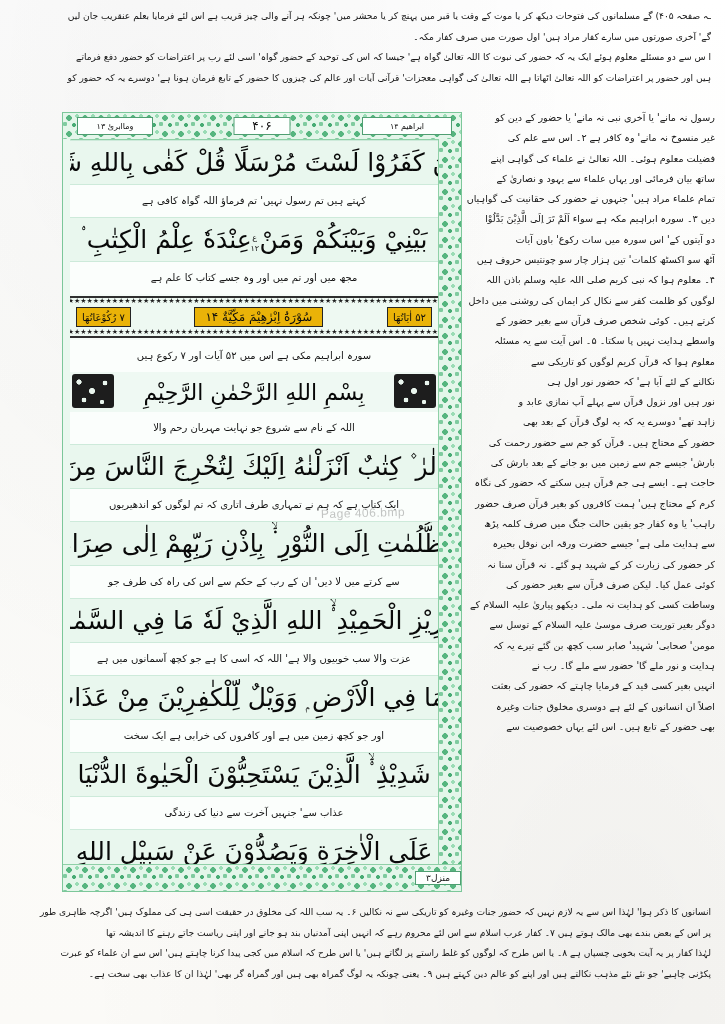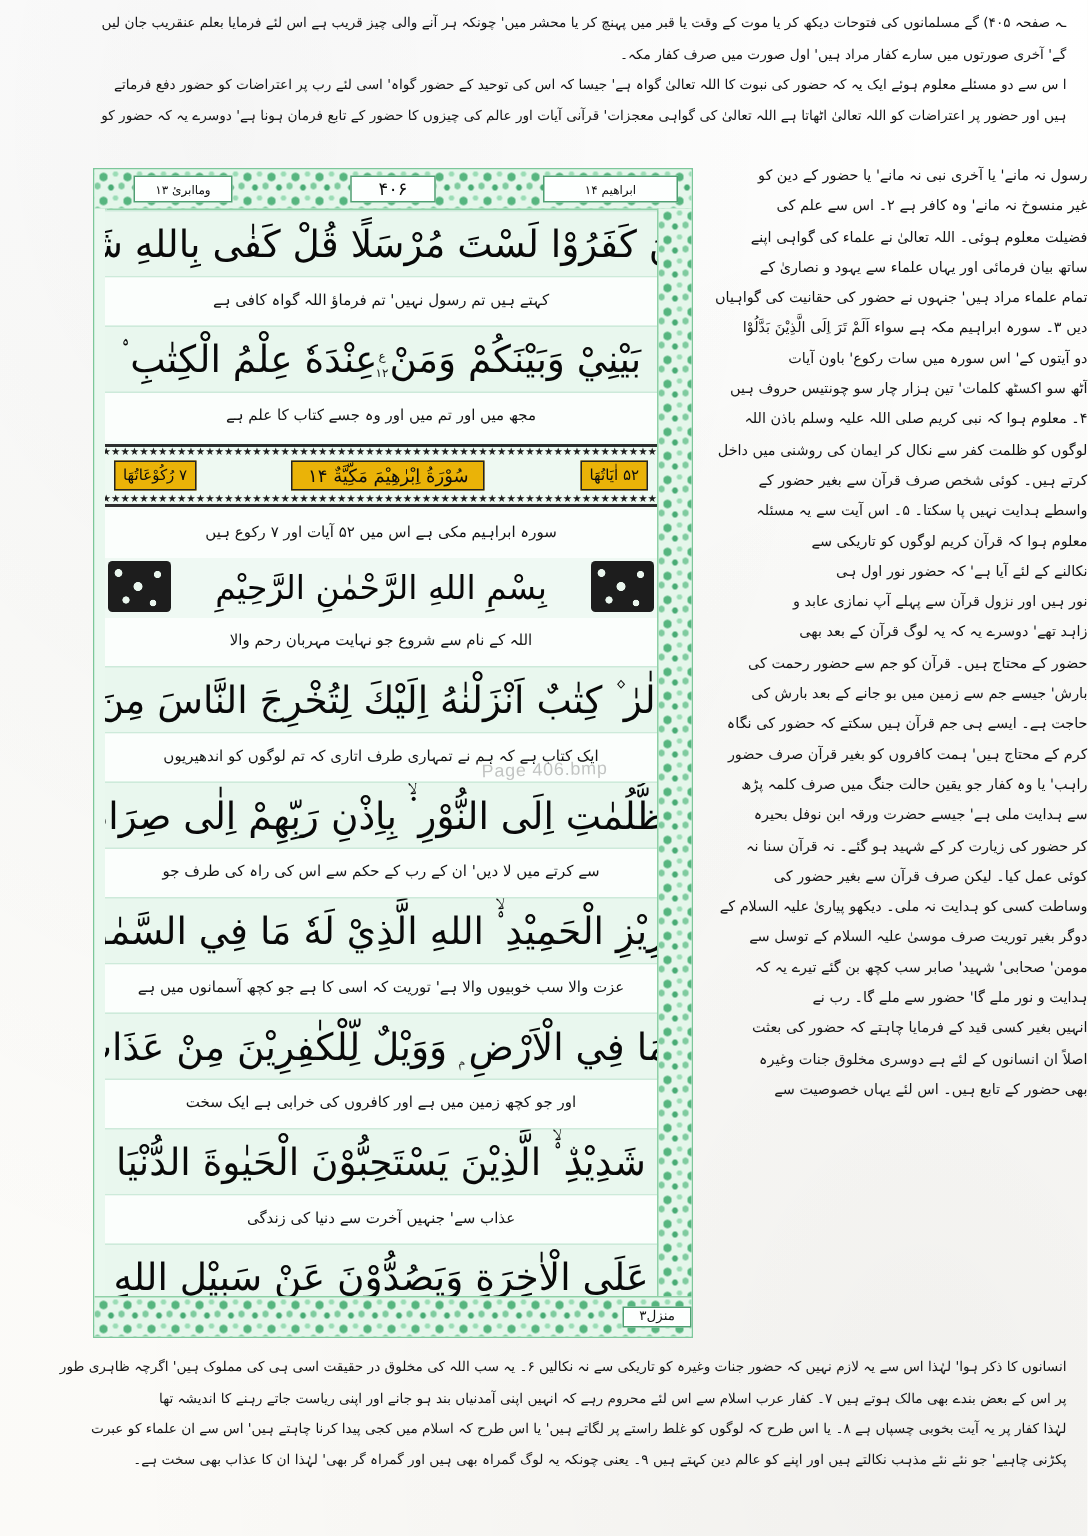--- a/index.html
+++ b/index.html
@@ -40,21 +40,21 @@
   }
   .top-note div{white-space:nowrap;overflow:hidden;}
   .bottom-note{
     position:absolute;left:14px;right:14px;top:902px;
     font-size:9.1px;line-height:20.5px;
     letter-spacing:-.1px;
     filter:blur(.16px);
   }
   .bottom-note div{white-space:nowrap;overflow:hidden;}
   .side-note{
-    position:absolute;top:108px;right:0;width:250px;height:786px;
+    position:absolute;top:108px;right:10px;width:250px;height:786px;
     font-size:9.6px;line-height:20.3px;
     letter-spacing:-.1px;
     filter:blur(.18px);
     overflow:hidden;
   }
   .side-note div{white-space:nowrap;overflow:hidden;text-overflow:clip;}
 
   
   .frame{
     position:absolute;
@@ -96,21 +96,21 @@
   .hdr-box{
     position:absolute;top:4px;height:18px;
     background:#fdfffe;border:1px solid #4f9f72;
     display:flex;align-items:center;justify-content:center;
     font-size:8px;color:#111;
     padding:0 3px;box-sizing:border-box;
     white-space:nowrap;
   }
   .hdr-surah{right:9px;width:90px;}
   .hdr-page{left:50%;transform:translateX(-50%);width:57px;font-size:12px;letter-spacing:1px;}
-  .hdr-juz{left:26px;width:66px;}
+  .hdr-juz{left:14px;width:76px;}
 
   .manzil-box{
     background:#fdfffe;border:1px solid #4f9f72;
     font-size:9px;padding:1px 10px;color:#111;
     white-space:nowrap;
   }
 
   
   .content{
     position:absolute;
@@ -335,21 +335,21 @@
         <span class="ar">الظُّلُمٰتِ اِلَى النُّوْرِ ۬ۙ بِاِذْنِ رَبِّهِمْ اِلٰى صِرَاطِ</span>
       </div>
       <div class="trans-row">
         <span class="ur">سے کرتے میں لا دیں' ان کے رب کے حکم سے اس کی راہ کی طرف جو</span>
       </div>
 
       <div class="ayah-row">
         <span class="ar">الْعَزِيْزِ الْحَمِيْدِ ۟ۙ اللهِ الَّذِيْ لَهٗ مَا فِي السَّمٰوٰتِ</span>
       </div>
       <div class="trans-row">
-        <span class="ur">عزت والا سب خوبیوں والا ہے' توریت کہ اسی کا ہے جو کچھ آسمانوں میں ہے</span>
+        <span class="ur">عزت والا سب خوبیوں والا ہے' اللہ کہ اسی کا ہے جو کچھ آسمانوں میں ہے</span>
       </div>
 
       <div class="ayah-row">
         <span class="ar">وَمَا فِي الْاَرْضِ ۭ وَوَيْلٌ لِّلْكٰفِرِيْنَ مِنْ عَذَابٍ</span>
       </div>
       <div class="trans-row">
         <span class="ur">اور جو کچھ زمین میں ہے اور کافروں کی خرابی ہے ایک سخت</span>
       </div>
 
       <div class="ayah-row">

